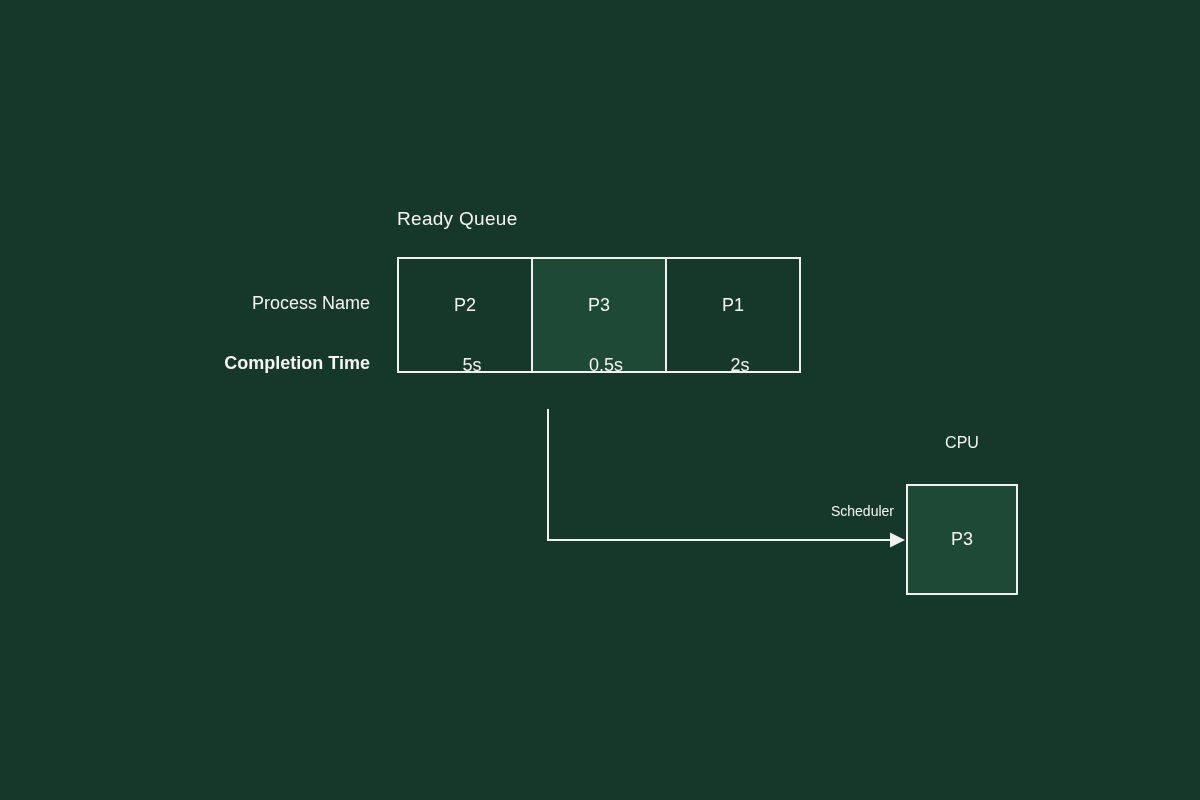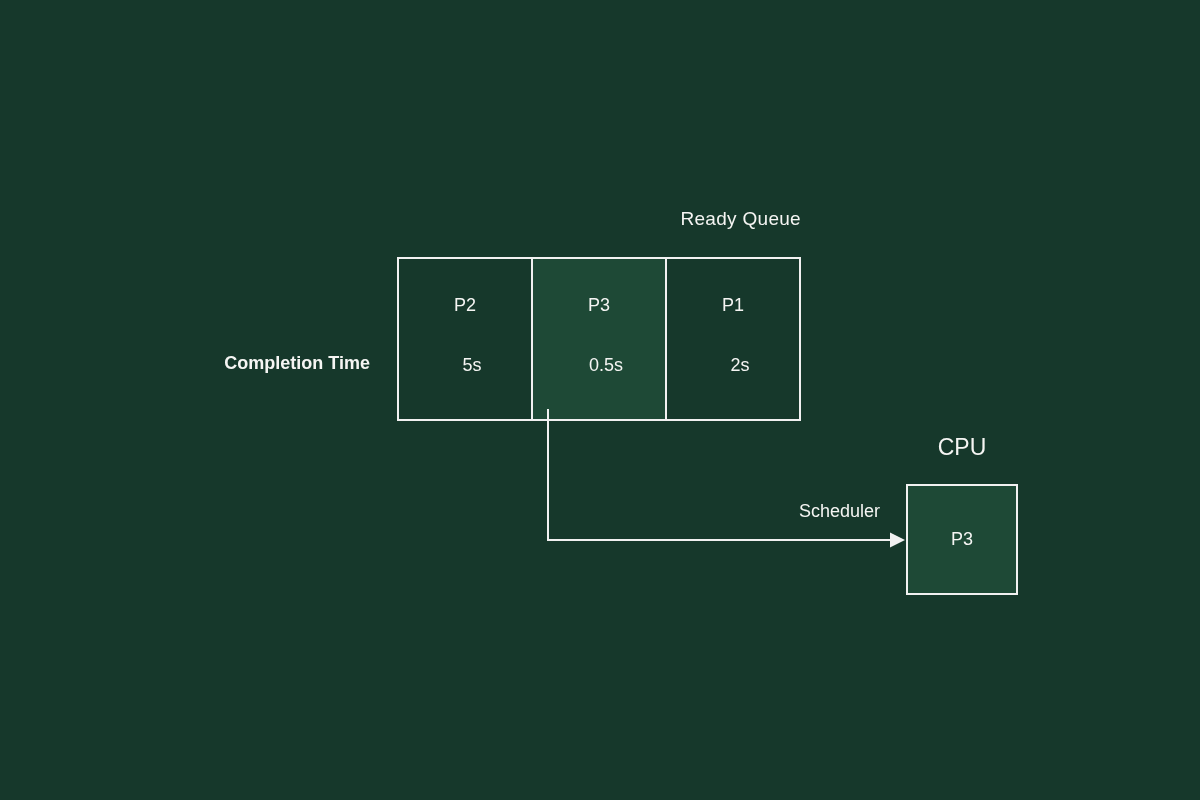--- a/index.html
+++ b/index.html
@@ -21,21 +21,21 @@
     overflow: hidden;
     color: var(--text);
   }
 
   
   .queue-title {
     position: absolute;
     left: 397px;
     top: 208px;
     width: 404px;
-    text-align: right;
+    text-align: left;
     font-size: 19px;
     letter-spacing: 0.3px;
   }
 
   
   .row-label {
     position: absolute;
     width: 240px;
     right: 830px;
     text-align: right;
@@ -44,21 +44,21 @@
   }
   .row-label.process { top: 292px; }
   .row-label.completion { top: 352px; font-weight: bold; }
 
   
   .queue-table {
     position: absolute;
     left: 397px;
     top: 257px;
     width: 404px;
-    height: 164px;
+    height: 116px;
     border: 2px solid var(--line);
     display: flex;
   }
   .queue-cell {
     position: relative;
     flex: 1 1 0;
     border-right: 2px solid var(--line);
   }
   .queue-cell:last-child { border-right: none; }
   .queue-cell.highlighted { background: var(--highlight); }
@@ -81,35 +81,35 @@
     width: 1200px;
     height: 800px;
     pointer-events: none;
   }
   .connector line { stroke: var(--line); stroke-width: 2; }
   .connector polygon { fill: var(--line); }
 
   
   .scheduler-label {
     position: absolute;
-    right: 320px;
+    right: 306px;
     top: 500px;
-    font-size: 18px;
+    font-size: 14px;
     line-height: 22px;
     text-align: right;
   }
 
   
   .cpu-title {
     position: absolute;
     left: 906px;
     top: 434px;
     width: 112px;
     text-align: center;
-    font-size: 23px;
+    font-size: 16px;
   }
   .cpu-box {
     position: absolute;
     left: 906px;
     top: 484px;
     width: 112px;
     height: 111px;
     border: 2px solid var(--line);
     background: var(--highlight);
     display: flex;
@@ -118,20 +118,21 @@
     font-size: 18px;
   }
 </style>
 </head>
 <body>
 
 <div class="stage">
 
   <div class="queue-title">Ready Queue</div>
 
+  <div class="row-label process">Process Name</div>
   <div class="row-label completion">Completion Time</div>
 
   <div class="queue-table">
     <div class="queue-cell">
       <span class="cell-name">P2</span>
       <span class="cell-time">5s</span>
     </div>
     <div class="queue-cell highlighted">
       <span class="cell-name">P3</span>
       <span class="cell-time">0.5s</span>

